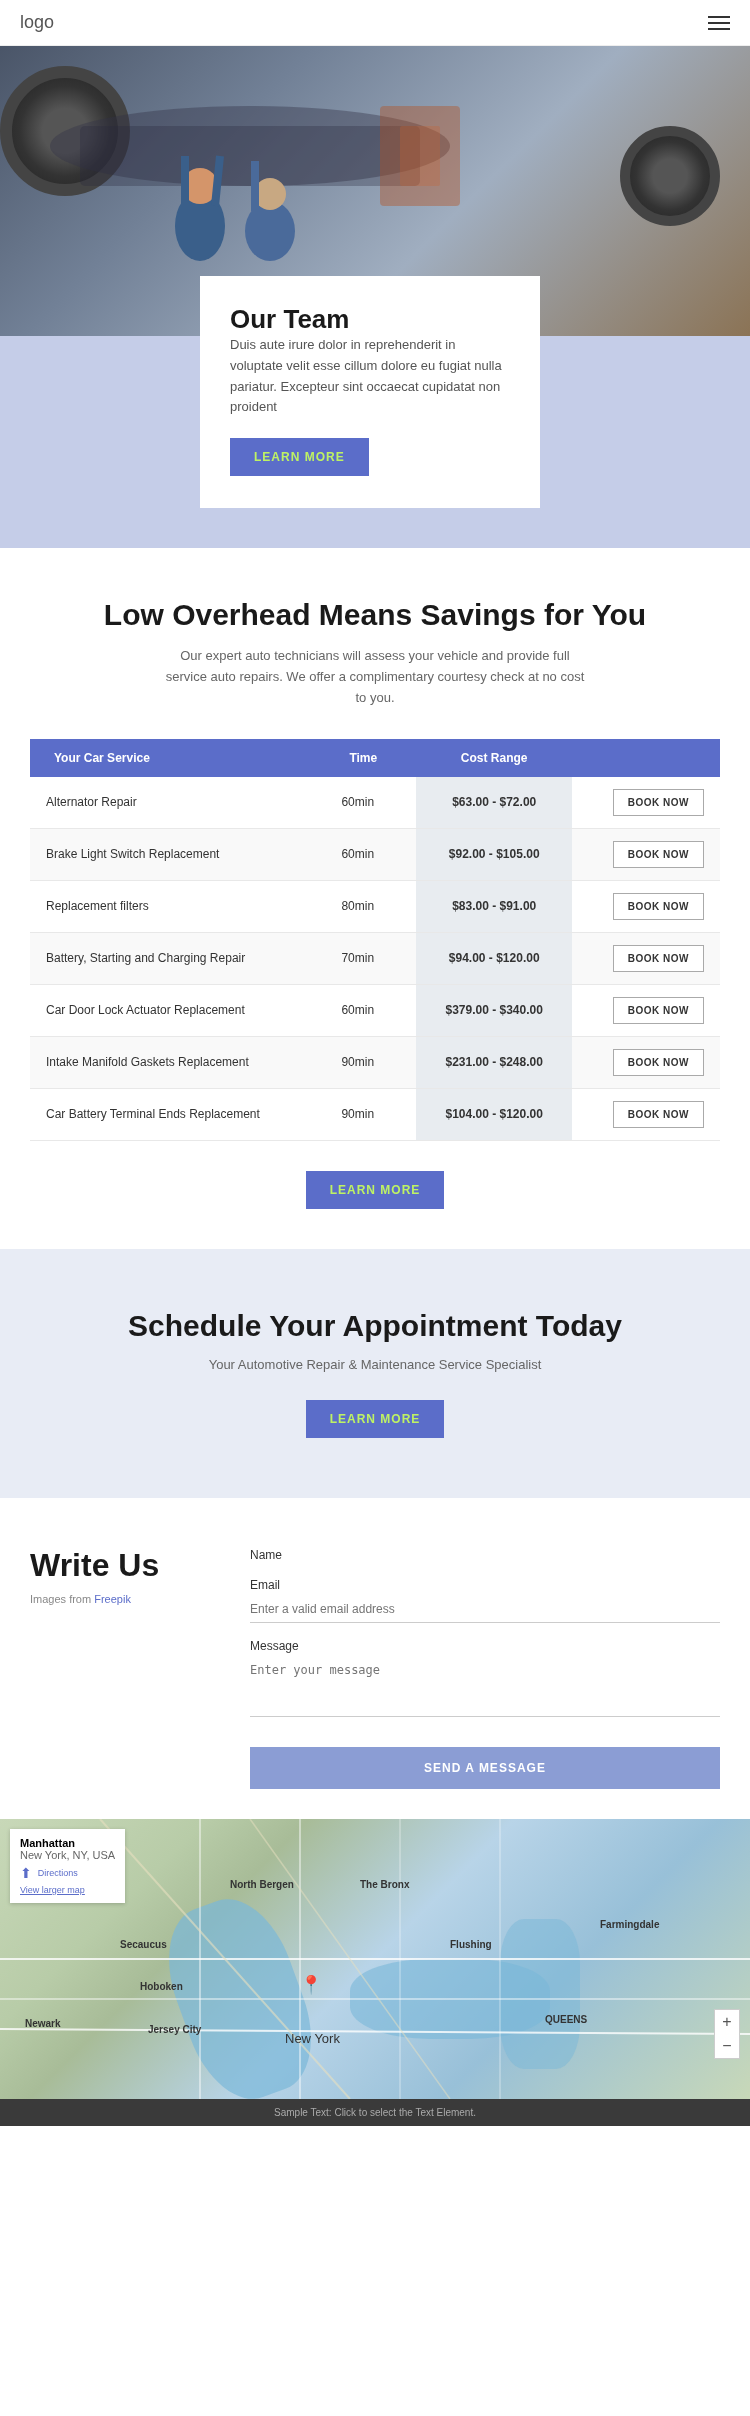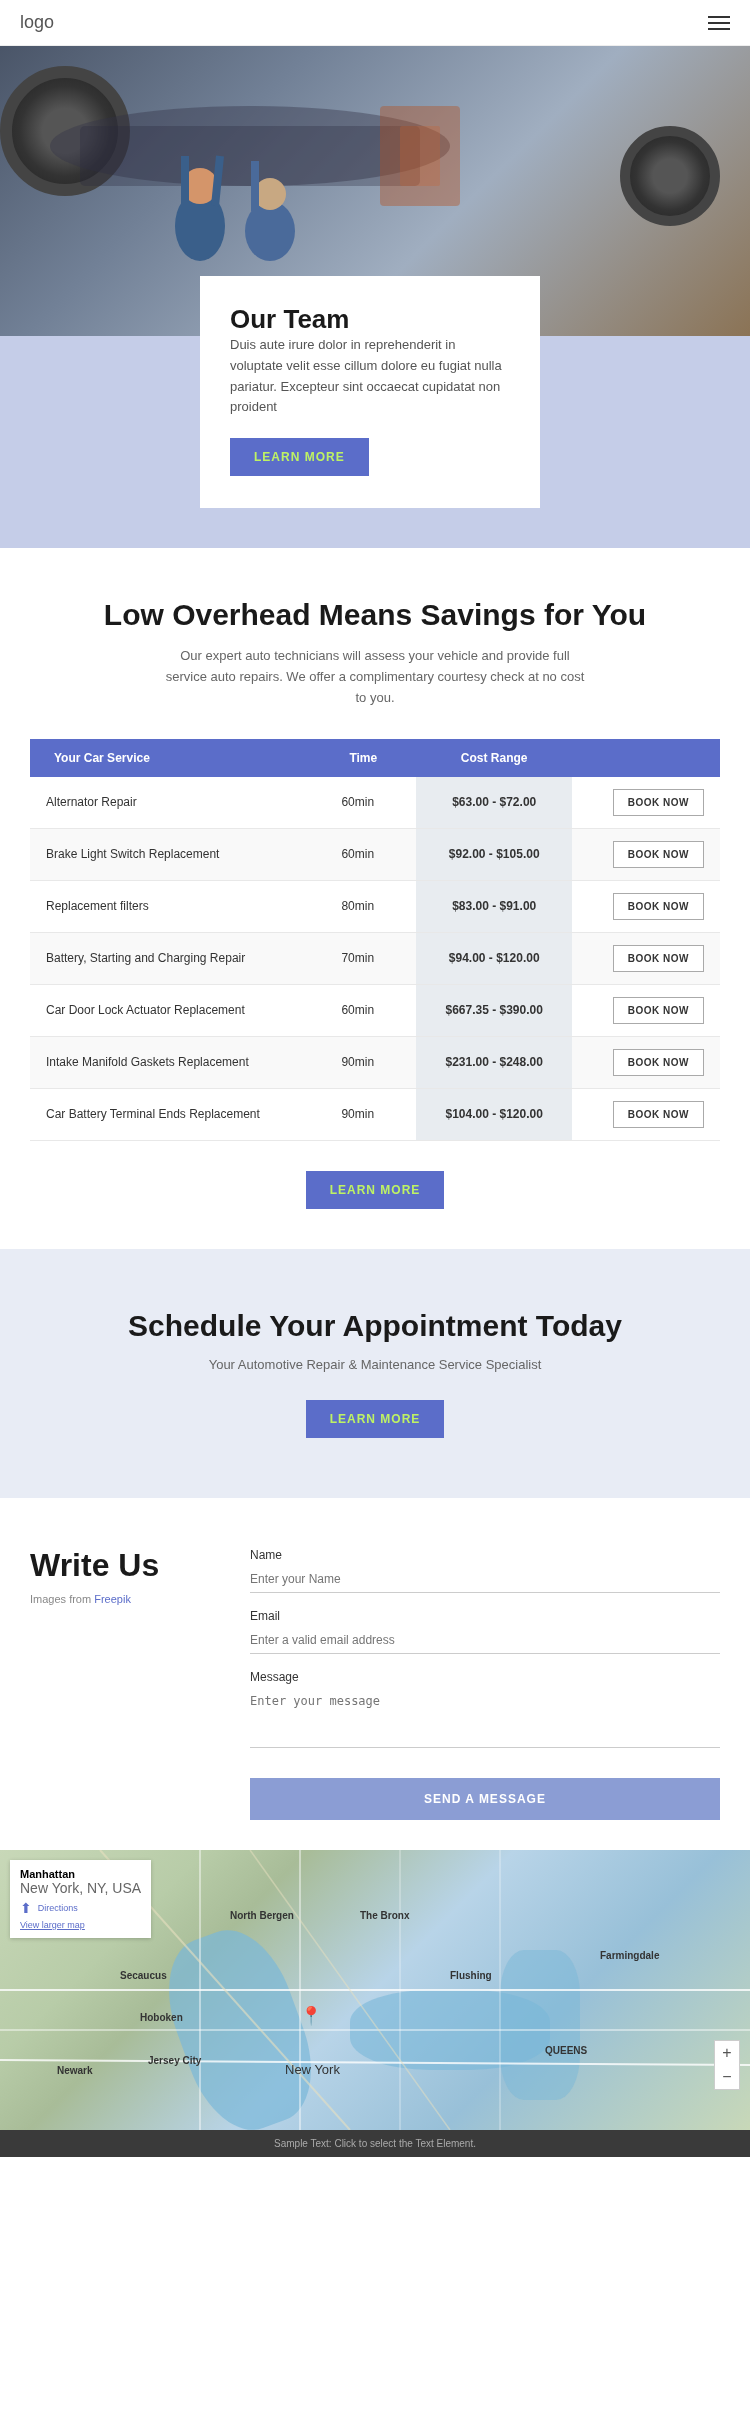--- a/index.html
+++ b/index.html
@@ -212,21 +212,21 @@
       position: absolute;
       top: 10px;
       left: 10px;
       background: #fff;
       padding: 8px 10px;
       font-size: 10px;
       box-shadow: 0 1px 4px rgba(0,0,0,0.2);
       min-width: 110px;
     }
     .map-info-box .city { font-weight: 700; font-size: 11px; }
-    .map-info-box .address { color: #666; font-size: 14px; }
+    .map-info-box .address { color: #666; font-size: 11px; }
     .map-directions {
       display: flex;
       align-items: center;
       gap: 6px;
       margin-top: 4px;
     }
     .directions-icon { color: #5b6dc9; font-size: 14px; }
     .map-view-larger { color: #5b6dc9; font-size: 9px; cursor: pointer; display: block; margin-top: 4px; }
     .map-zoom-controls {
       position: absolute;
@@ -382,21 +382,21 @@
       <td>Battery, Starting and Charging Repair</td>
       <td>70min</td>
       <td>$94.00 - $120.00</td>
       <td>
         <button class="book-btn">BOOK NOW</button>
       </td>
     </tr>
         <tr>
       <td>Car Door Lock Actuator Replacement</td>
       <td>60min</td>
-      <td>$667.35 - $390.00</td>
+      <td>$379.00 - $340.00</td>
       <td>
         <button class="book-btn">BOOK NOW</button>
       </td>
     </tr>
         <tr>
       <td>Intake Manifold Gaskets Replacement</td>
       <td>90min</td>
       <td>$231.00 - $248.00</td>
       <td>
         <button class="book-btn">BOOK NOW</button>
@@ -428,21 +428,20 @@
   <div class="contact-left">
     <h2>Write Us</h2>
     <p>
       <span>Images from</span>
       <a href="#">Freepik</a>
     </p>
   </div>
   <div class="contact-right">
     <div class="form-group">
       <label>Name</label>
-      <input type="text" placeholder="Enter your Name" style="">
     </div>
     <div class="form-group">
       <label>Email</label>
       <input type="email" placeholder="Enter a valid email address" style="">
     </div>
     <div class="form-group">
       <label>Message</label>
       <textarea placeholder="Enter your message" style=""></textarea>
     </div>
     <button class="send-btn">SEND A MESSAGE</button>
@@ -466,21 +465,21 @@
       <line x1="500" y1="0" x2="500" y2="280" stroke="#fff" stroke-width="1" opacity="0.5"></line>
 
       <line x1="100" y1="0" x2="350" y2="280" stroke="#e8e0c0" stroke-width="2" opacity="0.6"></line>
       <line x1="250" y1="0" x2="450" y2="280" stroke="#e8e0c0" stroke-width="1.5" opacity="0.5"></line>
     </svg>
 
     <div class="map-label" style="left:230px;top:60px;">North Bergen</div>
     <div class="map-label" style="left:120px;top:120px;">Secaucus</div>
     <div class="map-label" style="left:140px;top:162px;">Hoboken</div>
     <div class="map-label" style="left:148px;top:205px;">Jersey City</div>
-    <div class="map-label" style="left:25px;top:215px;margin-left:32px;">Newark</div>
+    <div class="map-label" style="left:25px;top:199px;">Newark</div>
     <div class="map-label" style="left:285px;top:212px;font-size:13px;font-weight:400;">New York</div>
     <div class="map-label" style="left:545px;top:195px;">QUEENS</div>
     <div class="map-label" style="left:360px;top:60px;">The Bronx</div>
     <div class="map-label" style="left:450px;top:120px;">Flushing</div>
     <div class="map-label" style="left:600px;top:100px;">Farmingdale</div>
 
     <div class="map-pin" style="left:300px;top:155px;">📍</div>
 
     <div class="map-info-box">
       <div class="city">Manhattan</div>

